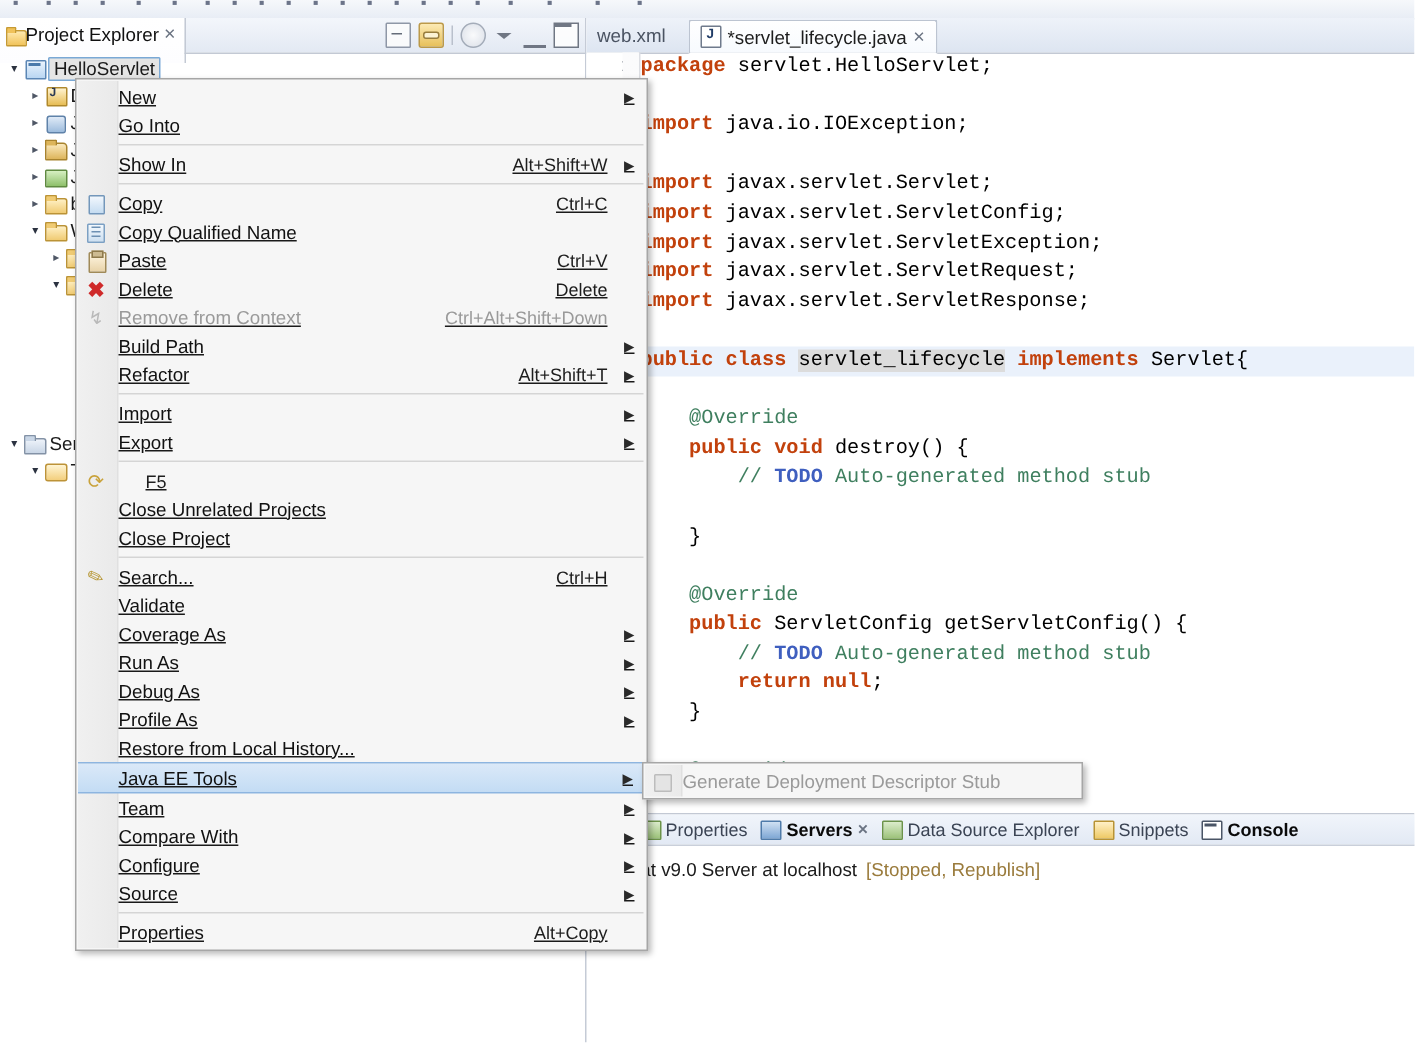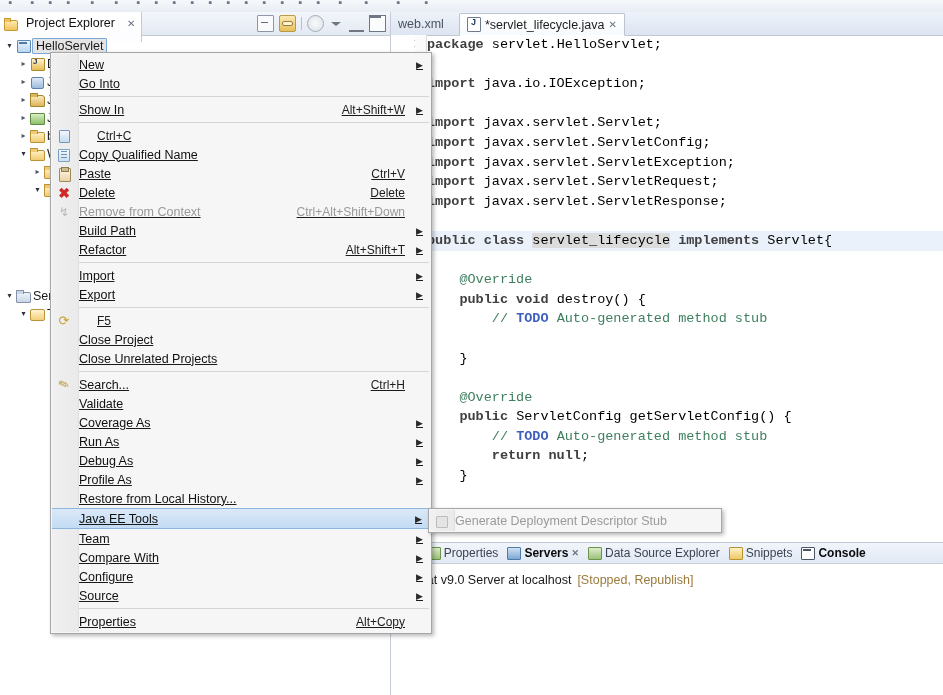--- a/index.html
+++ b/index.html
@@ -27,21 +27,21 @@
     position:absolute;left:0;top:12px;width:390px;height:683px;
     background:#ffffff;border-right:1px solid #c5cbd6;
   }
   #explorer-tabbar{
     position:absolute;left:0;top:0;width:390px;height:23px;
     background:linear-gradient(#f3f6fb,#e3e9f3);
     border-bottom:1px solid #c3c9d4;
   }
   #explorer-tab{
     position:absolute;left:0;top:0;height:22px;padding:0 6px 8px 4px;
-    display:flex;align-items:center;gap:9px;
+    display:flex;align-items:center;gap:0;
     background:linear-gradient(#ffffff,#fdfdff);
     border-right:1px solid #c3c9d4;
     font-size:12.5px;color:#111;
   }
   #explorer-tab .tab-x{font-size:10px;color:#6a7382;margin-left:3px;}
   .pe-folder-ico{
     width:13px;height:11px;position:relative;display:inline-block;
   }
   .pe-folder-ico:before{
     content:"";position:absolute;left:0;top:2px;width:12px;height:9px;
@@ -144,21 +144,21 @@
   #fold-col{position:absolute;left:24px;top:23px;width:11px;bottom:0;
     background:linear-gradient(#fbfbfc,#f4f5f7);border-right:1px solid #dcdee3;}
   #fold-col .fold{position:absolute;left:2px;width:8px;height:8px;font-size:7px;color:#7b8392;line-height:8px;text-align:center;}
 
   #code{
     position:absolute;left:36px;top:23px;right:0;bottom:0;
     font-family:"Liberation Mono",monospace;font-size:13.5px;line-height:19.6px;
     color:#000;white-space:pre;overflow:hidden;
   }
   #code .ln{display:block;height:19.6px;}
-  #code .kw{color:#404040;font-weight:bold;}
+  #code .kw{color:#c2410c;font-weight:bold;}
   #code .cls-hl{background:#dcdcdc;}
   #code .cm{color:#3f7f5f;}
   #code .todo{color:#3f5fbf;font-weight:bold;}
   #code .hl-line{background:#eaf1fb;display:block;}
 
   
   #bottomview{
     position:absolute;left:391px;top:542px;width:552px;height:72px;background:#ffffff;
     border-top:1px solid #c3c9d4;
   }
@@ -436,20 +436,21 @@
     </div>
     <div class="msep"></div>
     <div class="mi">
       <span class="mlabel">Show In</span>
       <span class="maccel">Alt+Shift+W</span>
       <span class="marrow">▶</span>
     </div>
     <div class="msep"></div>
     <div class="mi">
       <span class="mico ic-copy"></span>
+      <span class="mlabel">Copy</span>
       <span class="maccel">Ctrl+C</span>
       <span class="marrow"></span>
     </div>
     <div class="mi">
       <span class="mico ic-copyq"></span>
       <span class="mlabel">Copy Qualified Name</span>
       <span class="marrow"></span>
     </div>
     <div class="mi">
       <span class="mico ic-paste"></span>
@@ -487,25 +488,25 @@
       <span class="mlabel">Export</span>
       <span class="marrow">▶</span>
     </div>
     <div class="msep"></div>
     <div class="mi">
       <span class="mico ic-refresh">⟳</span>
       <span class="maccel">F5</span>
       <span class="marrow"></span>
     </div>
     <div class="mi">
+      <span class="mlabel">Close Unrelated Projects</span>
+      <span class="marrow"></span>
+    </div>
+    <div class="mi">
       <span class="mlabel">Close Project</span>
-      <span class="marrow"></span>
-    </div>
-    <div class="mi">
-      <span class="mlabel">Close Unrelated Projects</span>
       <span class="marrow"></span>
     </div>
     <div class="msep"></div>
     <div class="mi">
       <span class="mico ic-search">✎</span>
       <span class="mlabel">Search...</span>
       <span class="maccel">Ctrl+H</span>
       <span class="marrow"></span>
     </div>
     <div class="mi">

